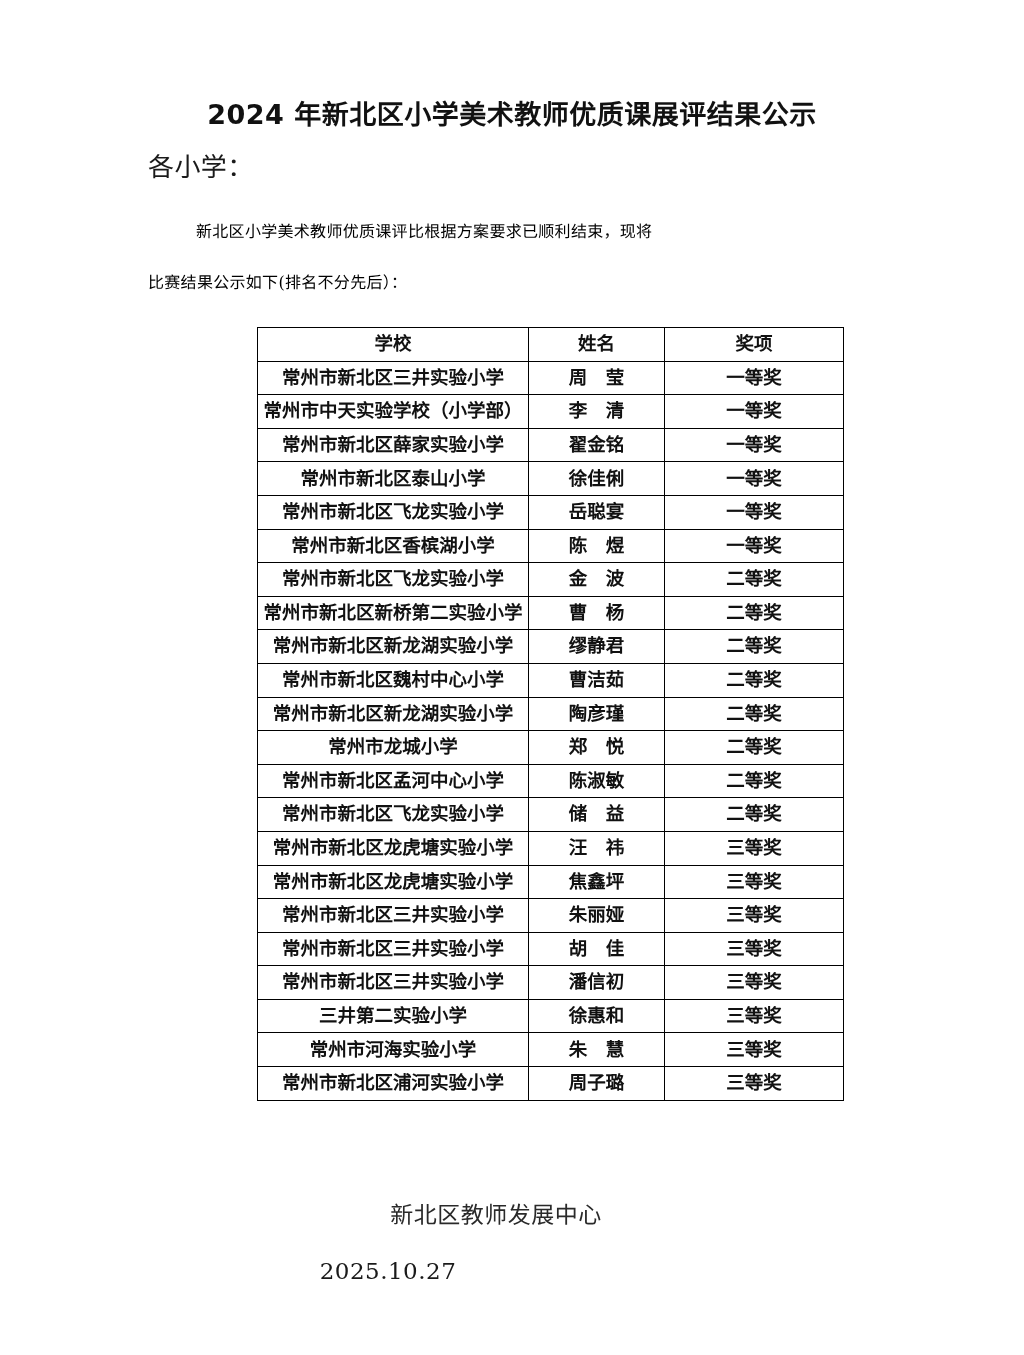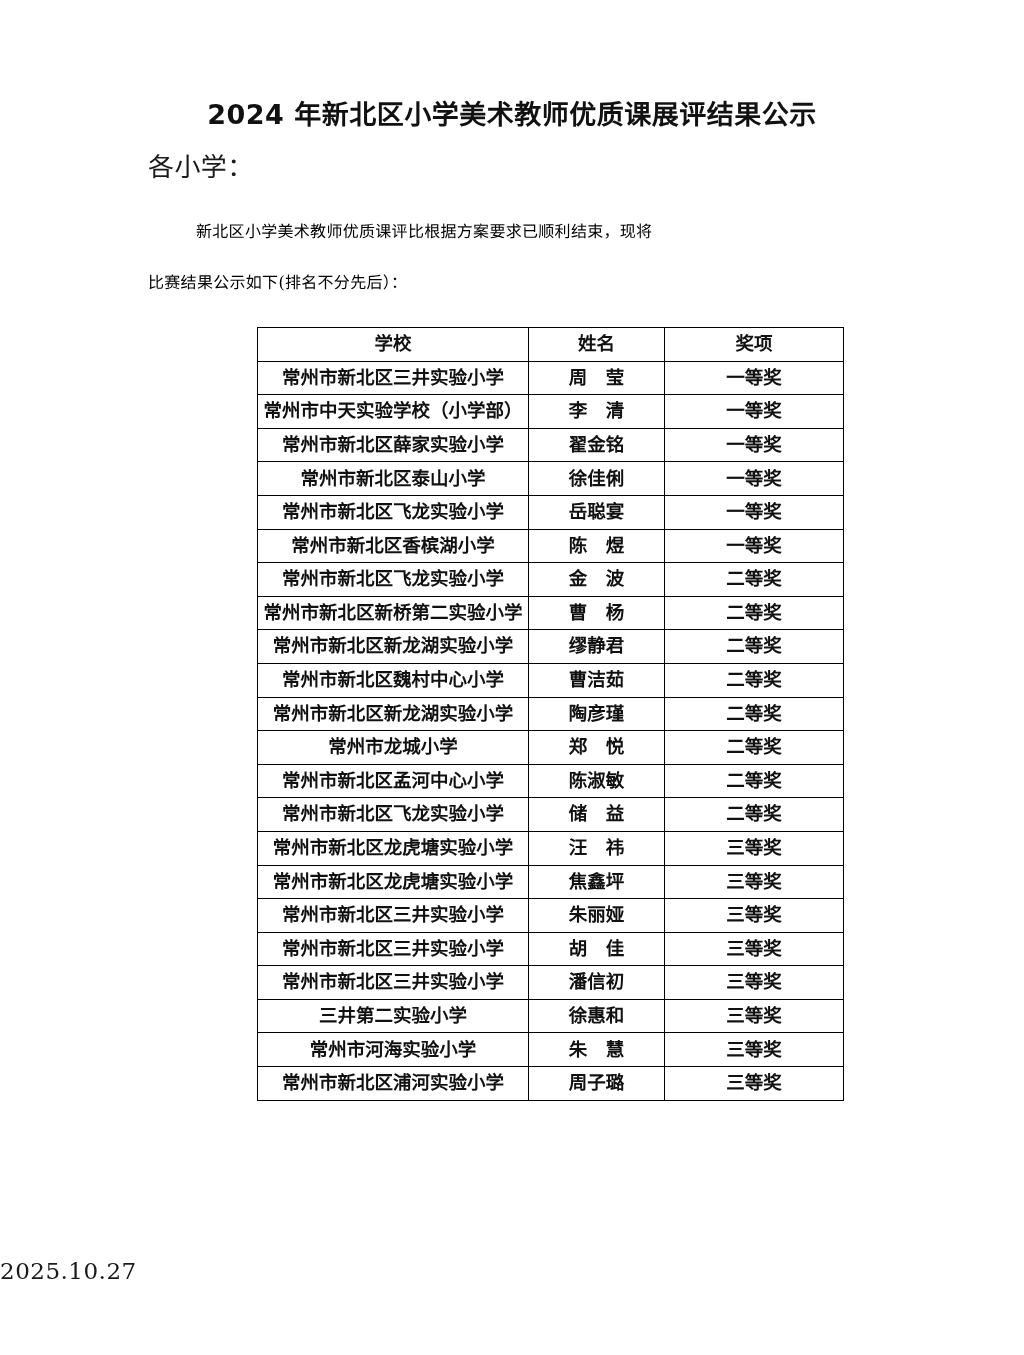--- a/index.html
+++ b/index.html
@@ -109,20 +109,21 @@
     font-size: 23px;
     color: #2a2a2a;
     letter-spacing: 0.5px;
     white-space: nowrap;
   }
   .sign-date {
     position: absolute;
     top: 1258px;
     left: 0;
     width: 816px;
+    text-align: center;
     padding-right: 40px;
     box-sizing: border-box;
     font-size: 23px;
     color: #1a1a1a;
     letter-spacing: 0.5px;
     white-space: nowrap;
   }
 </style>
 </head>
 <body>
@@ -259,16 +260,17 @@
           </tr>
           <tr>
             <td>常州市新北区浦河实验小学</td>
             <td>周子璐</td>
             <td>三等奖</td>
           </tr>
         </tbody>
     </table>
   </div>
 
+  <div class="sign-org">新北区教师发展中心</div>
 
   <div class="sign-date">2025.10.27</div>
 
 </div>
 
 </body></html>

